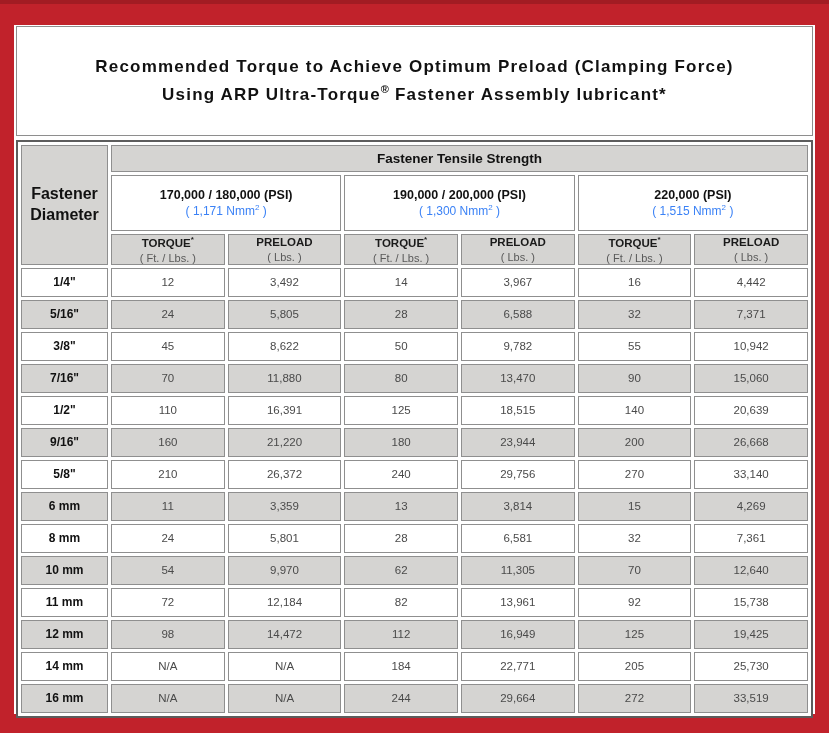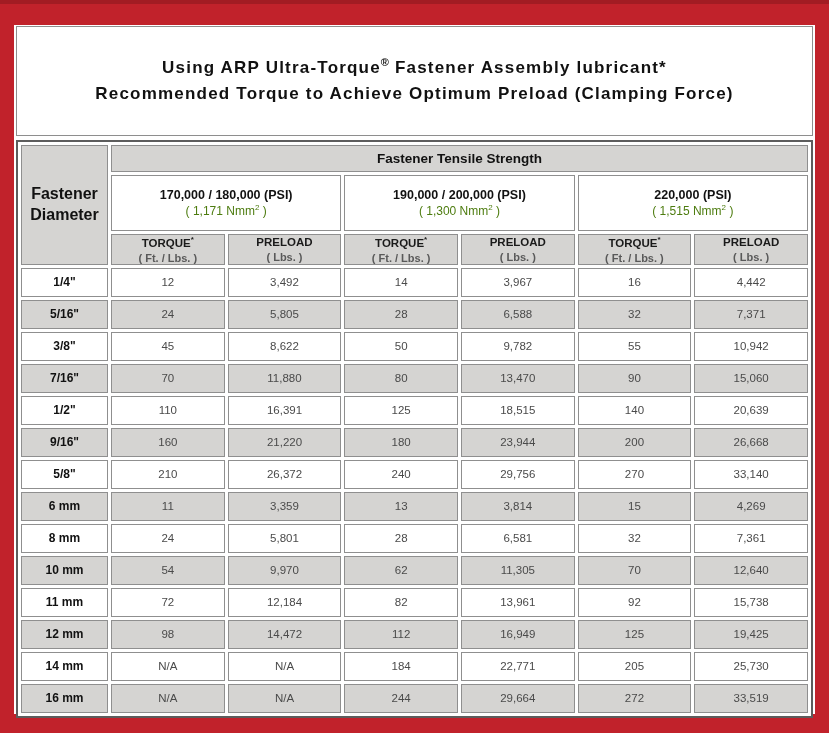--- a/index.html
+++ b/index.html
@@ -72,37 +72,37 @@
     font-size: 16px;
     color: #111111;
     line-height: 1.3;
   }
   .band {
     font-weight: bold;
     font-size: 13.5px;
     color: #111111;
   }
   .psi-line { font-weight: bold; font-size: 12.5px; color: #111111; }
-  .nmm { font-size: 12px; color: #4d7c0f; margin-top: 1px; font-weight: normal; }
+  .nmm { font-size: 12px; color: #3b82f6; margin-top: 1px; font-weight: normal; }
   .nmm sup { font-size: 8px; }
   .ch-main { font-weight: bold; font-size: 11.5px; color: #1a1a1a; }
   .ch-main sup { font-size: 8px; }
-  .ch-unit { font-size: 11px; color: #595959; margin-top: 3px; font-weight: bold; }
+  .ch-unit { font-size: 11px; color: #595959; margin-top: 3px; font-weight: normal; }
   td.diam { font-weight: bold; font-size: 12px; color: #111111; }
   td.val { font-size: 11.5px; color: #4a4a4a; }
 </style>
 </head>
 <body>
 
 <div class="page">
 
   <div class="title-box">
     <div class="title">
+      <div>Recommended Torque to Achieve Optimum Preload (Clamping Force)</div>
       <div><span>Using ARP Ultra-Torque</span><sup>®</sup><span> Fastener Assembly lubricant*</span></div>
-      <div>Recommended Torque to Achieve Optimum Preload (Clamping Force)</div>
     </div>
   </div>
 
   <table>
     <colgroup>
       <col class="c-diam">
         <col>
         <col>
         <col>
         <col>

